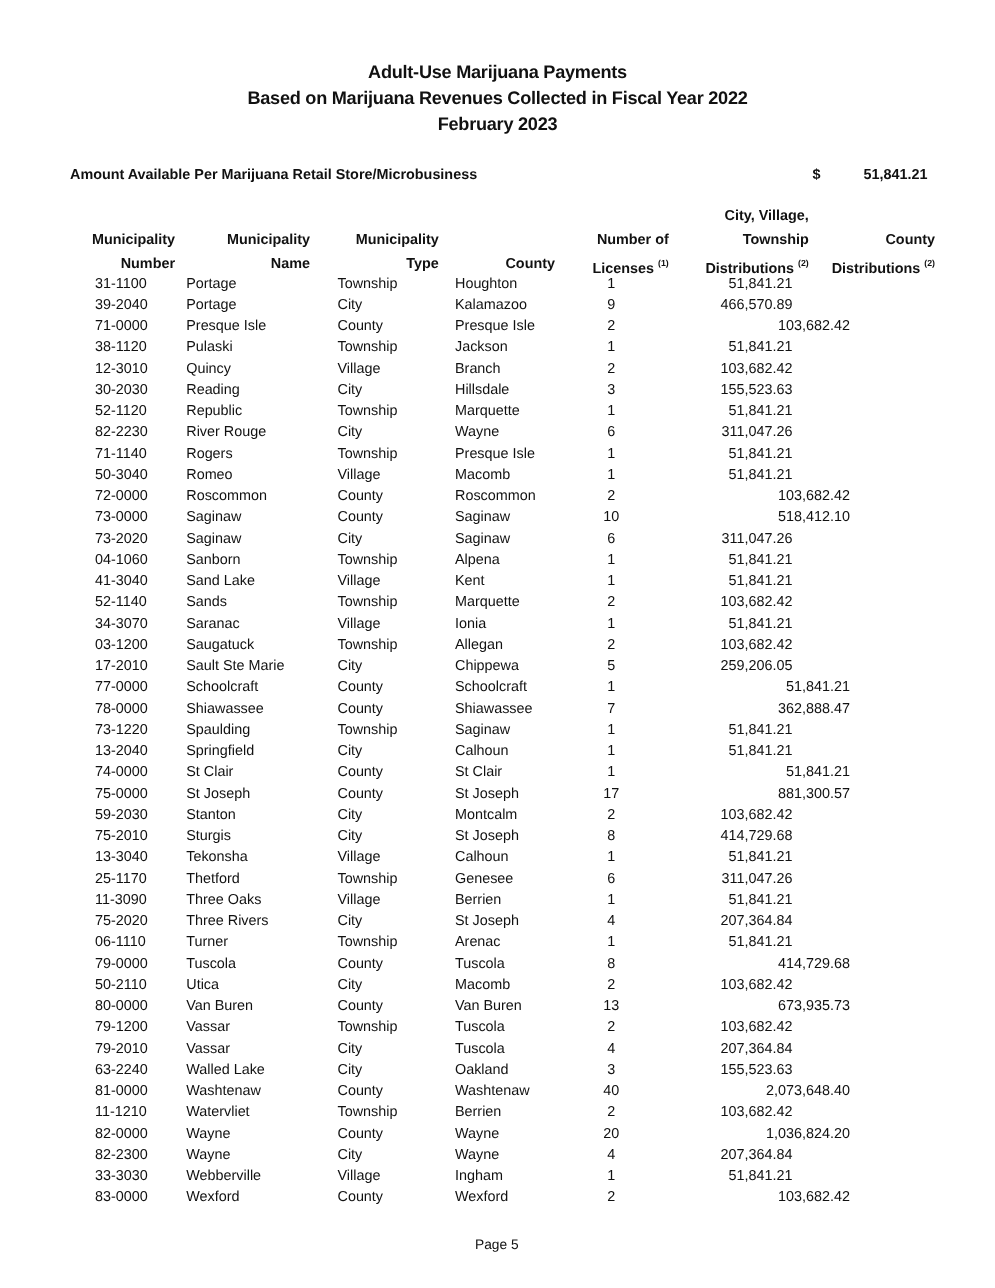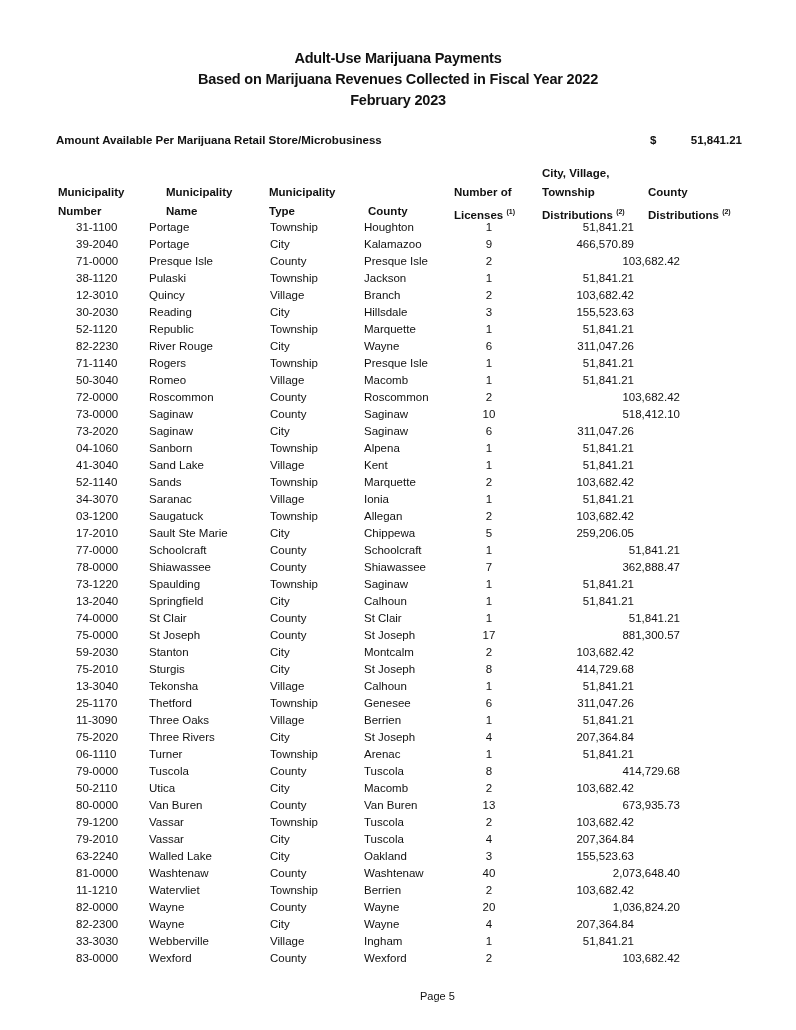--- a/index.html
+++ b/index.html
@@ -7,37 +7,37 @@
     width: 796px; height: 1030px; position: relative; overflow: hidden;
     font-family: "Liberation Sans", sans-serif; color: #111;
   }
   .title-block { position: absolute; top: 48px; left: 0; width: 796px; text-align: center; }
   .title-line { font-weight: bold; font-size: 14.5px; line-height: 21px; letter-spacing: -0.2px; }
   .amount-row { position: absolute; top: 134px; left: 52px; width: 690px; height: 16px; font-size: 11.5px; font-weight: bold; }
   .amount-label { position: absolute; left: 4px; top: 0; }
   .amount-dollar { position: absolute; left: 598px; top: 0; }
   .amount-value { position: absolute; right: 0; top: 0; }
 
-  .hdr { position: absolute; font-weight: bold; font-size: 11.5px; line-height: 19px; text-align: left; }
+  .hdr { position: absolute; font-weight: bold; font-size: 11.5px; line-height: 19px; text-align: right; }
   .hdr .u { }
   .hdr sup { font-size: 7px; vertical-align: 5px; text-decoration: none; }
 
   .rows { position: absolute; top: 219px; left: 0; width: 735px; }
   .row { position: relative; height: 17px; font-size: 11.5px; line-height: 17px; }
   .row span { position: absolute; top: 0; white-space: nowrap; }
   .c-num { left: 76px; }
   .c-name { left: 149px; }
   .c-type { left: 270px; }
   .c-county { left: 364px; }
   .c-lic { left: 460px; width: 58px; text-align: center; }
   .c-city { right: 101px; text-align: right; }
   .c-cnty { right: 55px; text-align: right; }
 
   .footer { position: absolute; top: 990px; font-size: 11px; }
-  .page-num { left: 380px; margin-left: 40px; }
+  .page-num { left: 380px; }
   .footer-date { right: 49px; margin-top: 41px; }
 </style>
 </head>
 <body>
 
 <div class="title-block">
   <div class="title-line">Adult-Use Marijuana Payments</div>
   <div class="title-line">Based on Marijuana Revenues Collected in Fiscal Year 2022</div>
   <div class="title-line">February 2023</div>
 </div>
@@ -56,21 +56,21 @@
   <div>Municipality</div>
   <div class="u">Name</div>
 </div>
 <div class="hdr" style="left:269px; top:183px; width:82px;">
   <div>Municipality</div>
   <div class="u">Type</div>
 </div>
 <div class="hdr" style="left:368px; top:202px; width:76px;">
   <div class="u">County</div>
 </div>
-<div class="hdr" style="left:454px; top:183px; width:70px;">
+<div class="hdr" style="left:465px; top:183px; width:70px;">
   <div>Number of</div>
   <div><span class="u">Licenses</span> <sup>(1)</sup></div>
 </div>
 <div class="hdr" style="left:542px; top:164px; width:105px;">
   <div>City, Village,</div>
   <div>Township</div>
   <div><span class="u">Distributions</span> <sup>(2)</sup></div>
 </div>
 <div class="hdr" style="left:648px; top:183px; width:100px;">
   <div>County</div>

